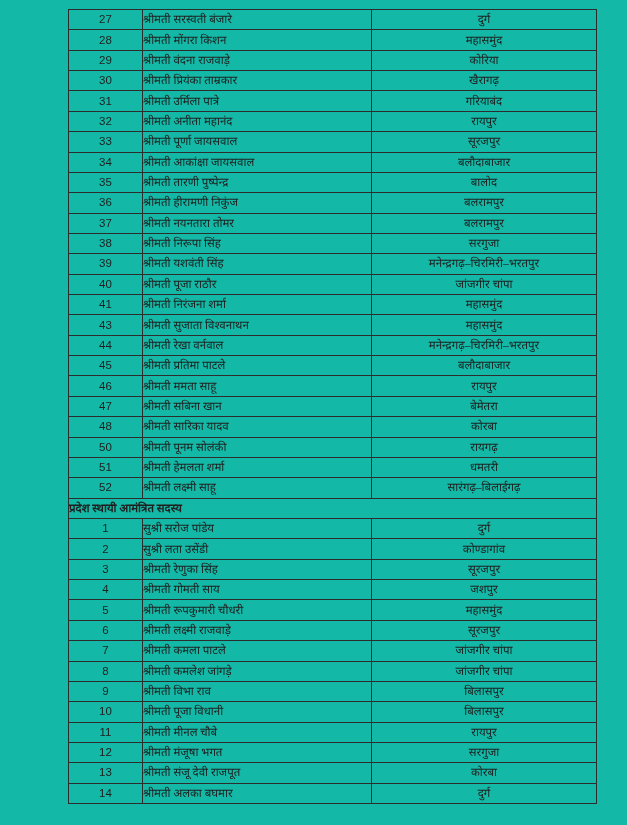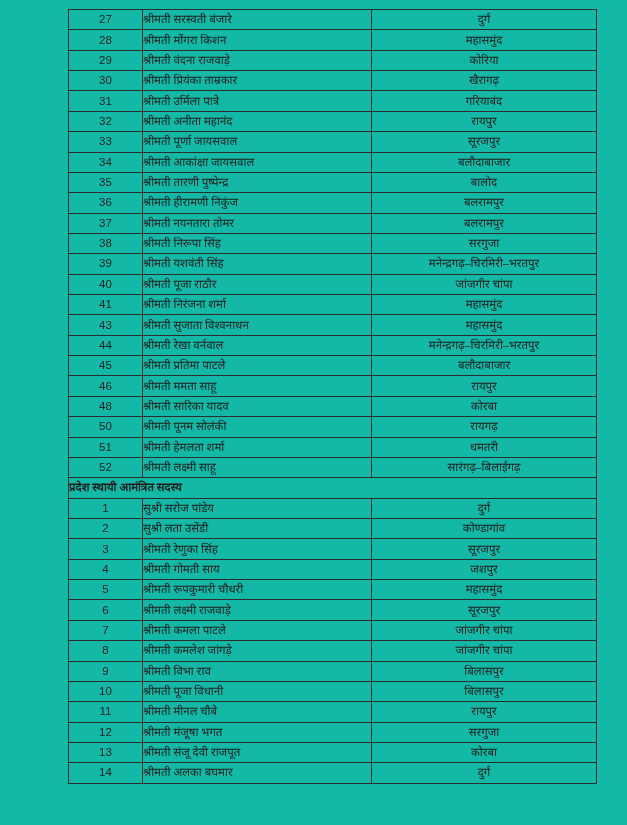--- a/index.html
+++ b/index.html
@@ -157,20 +157,25 @@
           <td class="cell-sno">45</td>
           <td class="cell-name">श्रीमती प्रतिमा पाटले</td>
           <td class="cell-district">बलौदाबाजार</td>
         </tr>
         <tr>
           <td class="cell-sno">46</td>
           <td class="cell-name">श्रीमती ममता साहू</td>
           <td class="cell-district">रायपुर</td>
         </tr>
         <tr>
+          <td class="cell-sno">47</td>
+          <td class="cell-name">श्रीमती सबिना खान</td>
+          <td class="cell-district">बेमेतरा</td>
+        </tr>
+        <tr>
           <td class="cell-sno">48</td>
           <td class="cell-name">श्रीमती सारिका यादव</td>
           <td class="cell-district">कोरबा</td>
         </tr>
         <tr>
           <td class="cell-sno">50</td>
           <td class="cell-name">श्रीमती पूनम सोलंकी</td>
           <td class="cell-district">रायगढ़</td>
         </tr>
         <tr>

